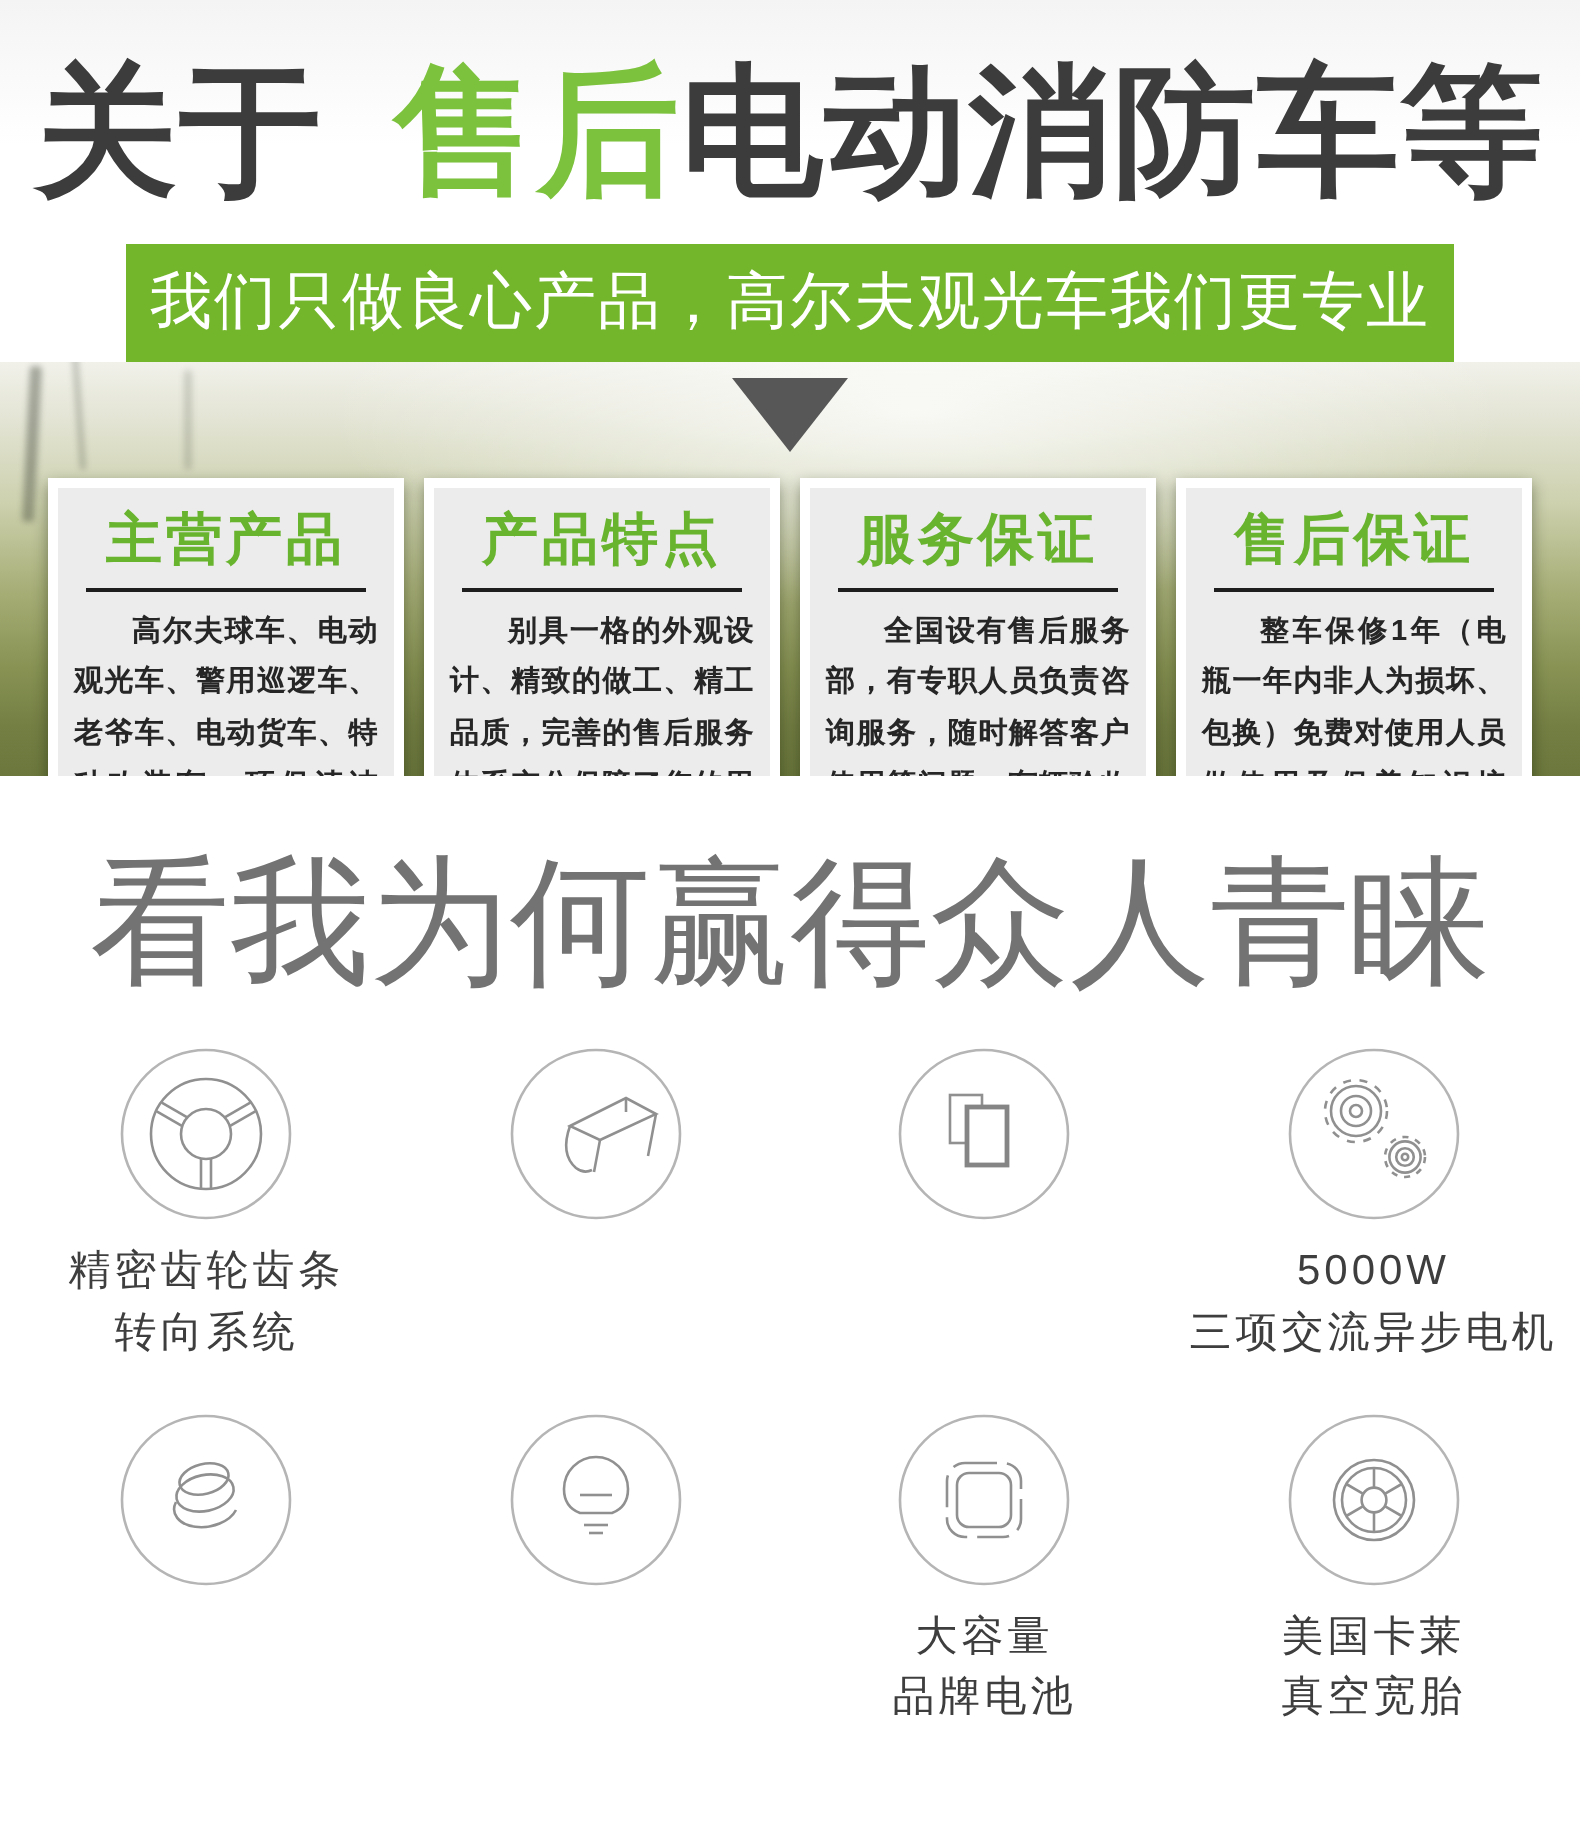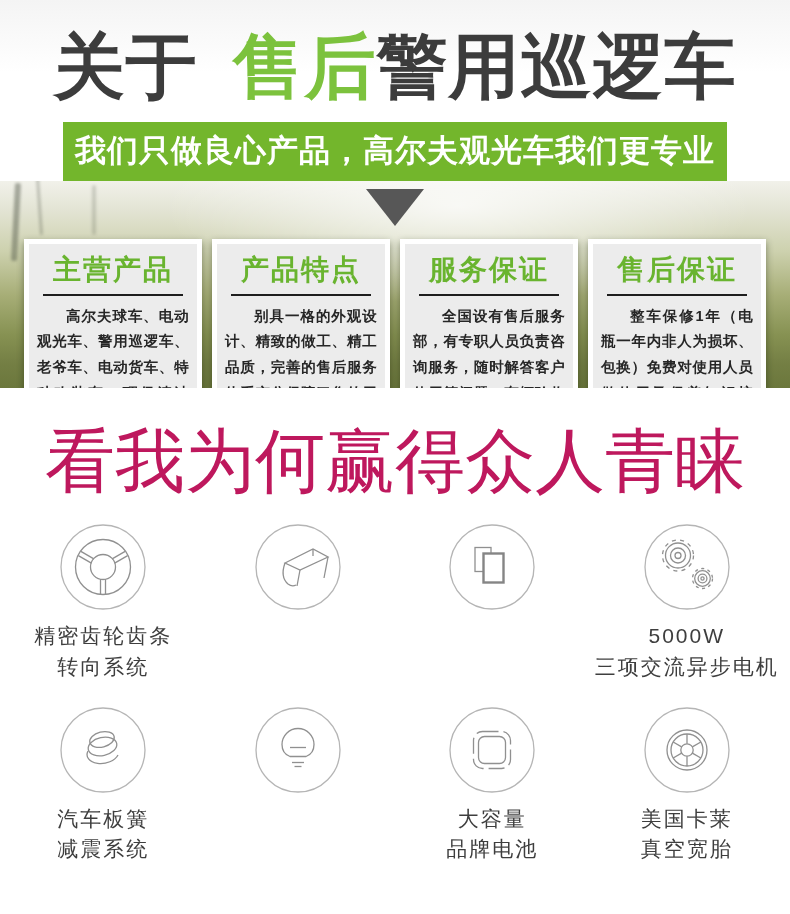--- a/index.html
+++ b/index.html
@@ -6,21 +6,21 @@
   html { background:#fff; }
   body { width:790px; margin:0 auto; font-family:"Liberation Sans","DejaVu Sans",sans-serif; background:#fff; }
   .page { width:790px; height:914px; overflow:hidden; background:#fff; }
 
   
   .hero { background:linear-gradient(180deg,#f4f4f4 0%,#ffffff 40%); padding-top:26px; }
   .hero-title { text-align:center; font-size:71px; line-height:1.15; font-weight:800;
                 color:#3c3c3c; letter-spacing:1px; white-space:nowrap; }
   .hero-title .hl { color:#7cc23d;margin-left:35px; }
   .slogan { width:664px; margin:14px auto 0; background:#73b62c; color:#ffffff;
-            font-size:31px; font-weight:700; text-align:center; padding:8px 0 9px;
+            font-size:31px; font-weight:400; text-align:center; padding:8px 0 9px;
             letter-spacing:1px; white-space:nowrap; }
 
   
   .photo { position:relative; height:207px; overflow:hidden;
      background:
        radial-gradient(ellipse 420px 140px at 58% 12%, rgba(255,255,255,0.75), rgba(255,255,255,0) 70%),
        linear-gradient(180deg,#f1f1ea 0%,#e3e4d4 14%,#cdd1ae 34%,#a7ae77 55%,#879253 74%,#747f44 88%,#6b773c 100%);
   }
   .trunk { position:absolute; background:#4d5345; filter:blur(1.6px); border-radius:2px; }
   .trunk.t1 { left:13px; top:2px;  width:6px; height:78px; opacity:.45; transform:rotate(3deg); }
@@ -32,42 +32,42 @@
   .cards { position:absolute; left:24px; right:24px; top:58px; display:flex; gap:10px; }
   .card { flex:1; height:176px; overflow:hidden; background:#ececec; border:5px solid #ffffff;
           box-shadow:0 3px 7px rgba(20,30,8,0.45); padding:7px 8px 6px; }
   .card-title { text-align:center; color:#69b42f; font-size:28px; font-weight:800; letter-spacing:2px; }
   .card-rule { width:92%; margin:5px auto 8px; border-top:2px solid #1e1e1e; }
   .card-body { font-size:14.5px; font-weight:700; color:#262626; line-height:1.78;
                text-align:justify; text-indent:2em; letter-spacing:0.2px; }
 
   
   .features { background:#fff; }
-  .features-title { text-align:center; font-size:70px; font-weight:300; color:#be185d;
+  .features-title { text-align:center; font-size:70px; font-weight:300; color:#737373;
                     margin:30px 0 0; line-height:1.25; letter-spacing:0; white-space:nowrap; }
   .grid { display:grid; grid-template-columns:repeat(4,1fr); row-gap:22px; padding:16px 6px 0; }
   .feature { display:flex; flex-direction:column; align-items:center; }
   .feature svg { width:92px; height:92px; display:block; }
   .flabel { margin-top:8px; min-height:60px; display:flex; flex-direction:column;
             justify-content:center; align-items:center; font-size:21px; color:#3e3e3e;
             line-height:1.45; letter-spacing:2px; text-align:center; white-space:nowrap; }
   .flabel div:empty { display:none; }
 
   
   .c  { fill:none; stroke:#b5b5b5; stroke-width:1.3px; }
   .g  { fill:none; stroke:#909090; stroke-width:1.3px; }
   .g2 { fill:#ffffff; stroke:#858585; stroke-width:2.4px; }
 </style>
 </head>
 <body>
 
 <div class="page">
 
   <div class="hero">
-    <h1 class="hero-title"><span>关于</span><span class="hl">售后</span><span>警用巡逻车</span></h1>
+    <h1 class="hero-title"><span>关于</span><span class="hl">售后</span><span>电动消防车等</span></h1>
     <div class="slogan">我们只做良心产品，高尔夫观光车我们更专业</div>
   </div>
 
   <div class="photo">
     <div class="trunk t1"></div>
     <div class="trunk t2"></div>
     <div class="trunk t3"></div>
     <div class="down-arrow"></div>
 
     <div class="cards">
@@ -160,24 +160,20 @@
         </div>
       </div>
 
       <div class="feature">
         <svg viewBox="0 0 92 92">
           <circle class="c" cx="46" cy="46" r="42"></circle>
           <ellipse class="g" cx="45" cy="35.5" rx="12.5" ry="7.5" transform="rotate(-14 45 35.5)"></ellipse>
           <ellipse class="g" cx="45.5" cy="42.5" rx="14.5" ry="9" transform="rotate(-12 45.5 42.5)"></ellipse>
           <path class="g" d="M31,47 a15.5,10 -10 1 0 30,4"></path>
         </svg>
-        <div class="flabel">
-          <div>汽车板簧</div>
-          <div>减震系统</div>
-        </div>
       </div>
 
       <div class="feature">
         <svg viewBox="0 0 92 92">
           <circle class="c" cx="46" cy="46" r="42"></circle>
           <path class="g" d="M30,40.5 a16,16 0 1 1 32,0 q0,9 -8,12 h-16 q-8,-3 -8,-12 z"></path>
           <line class="g" x1="38" y1="43.5" x2="54" y2="43.5"></line>
           <line class="g" x1="40" y1="58.5" x2="52" y2="58.5"></line>
           <line class="g" x1="42.5" y1="62.5" x2="49.5" y2="62.5"></line>
         </svg>

